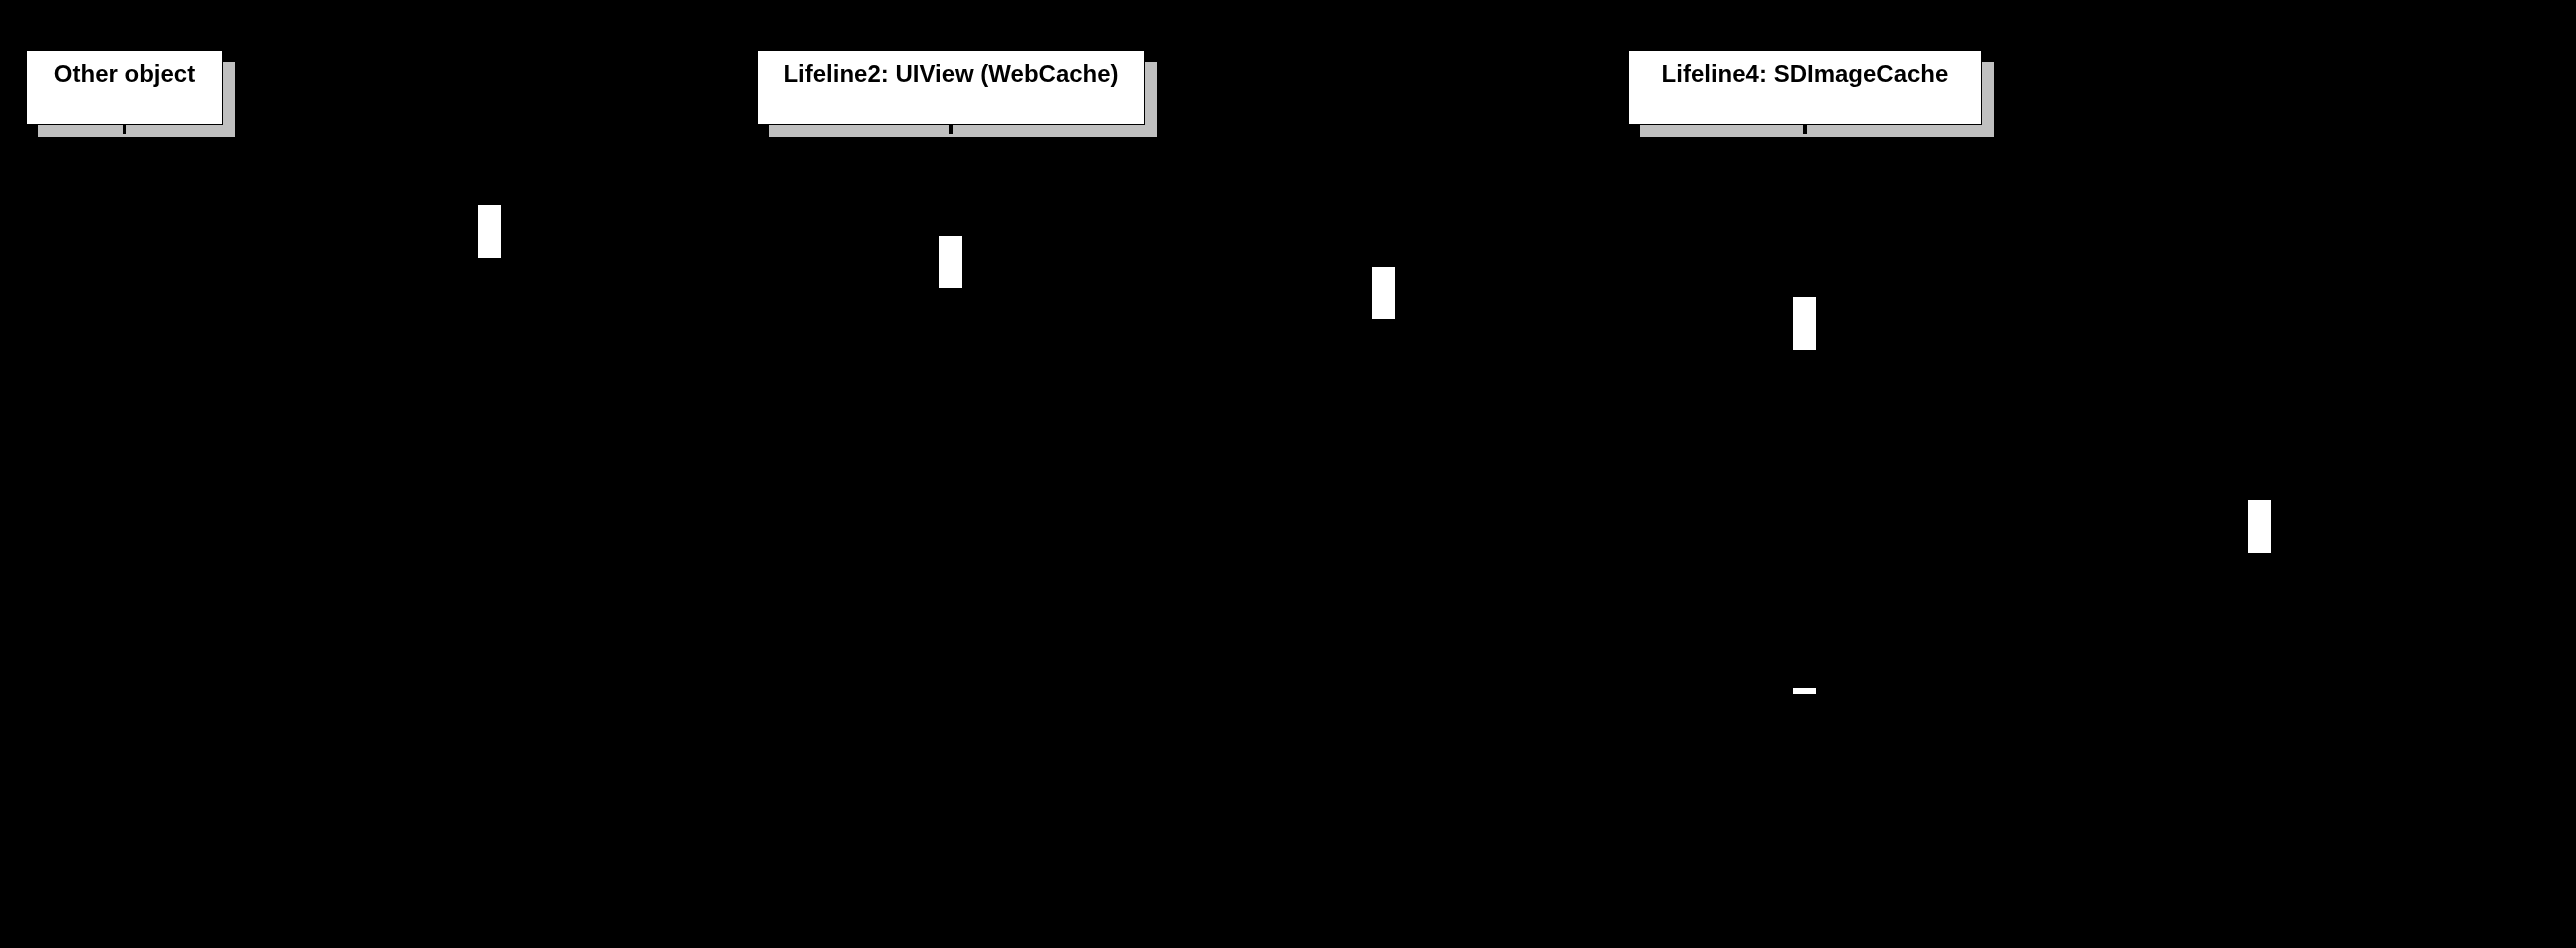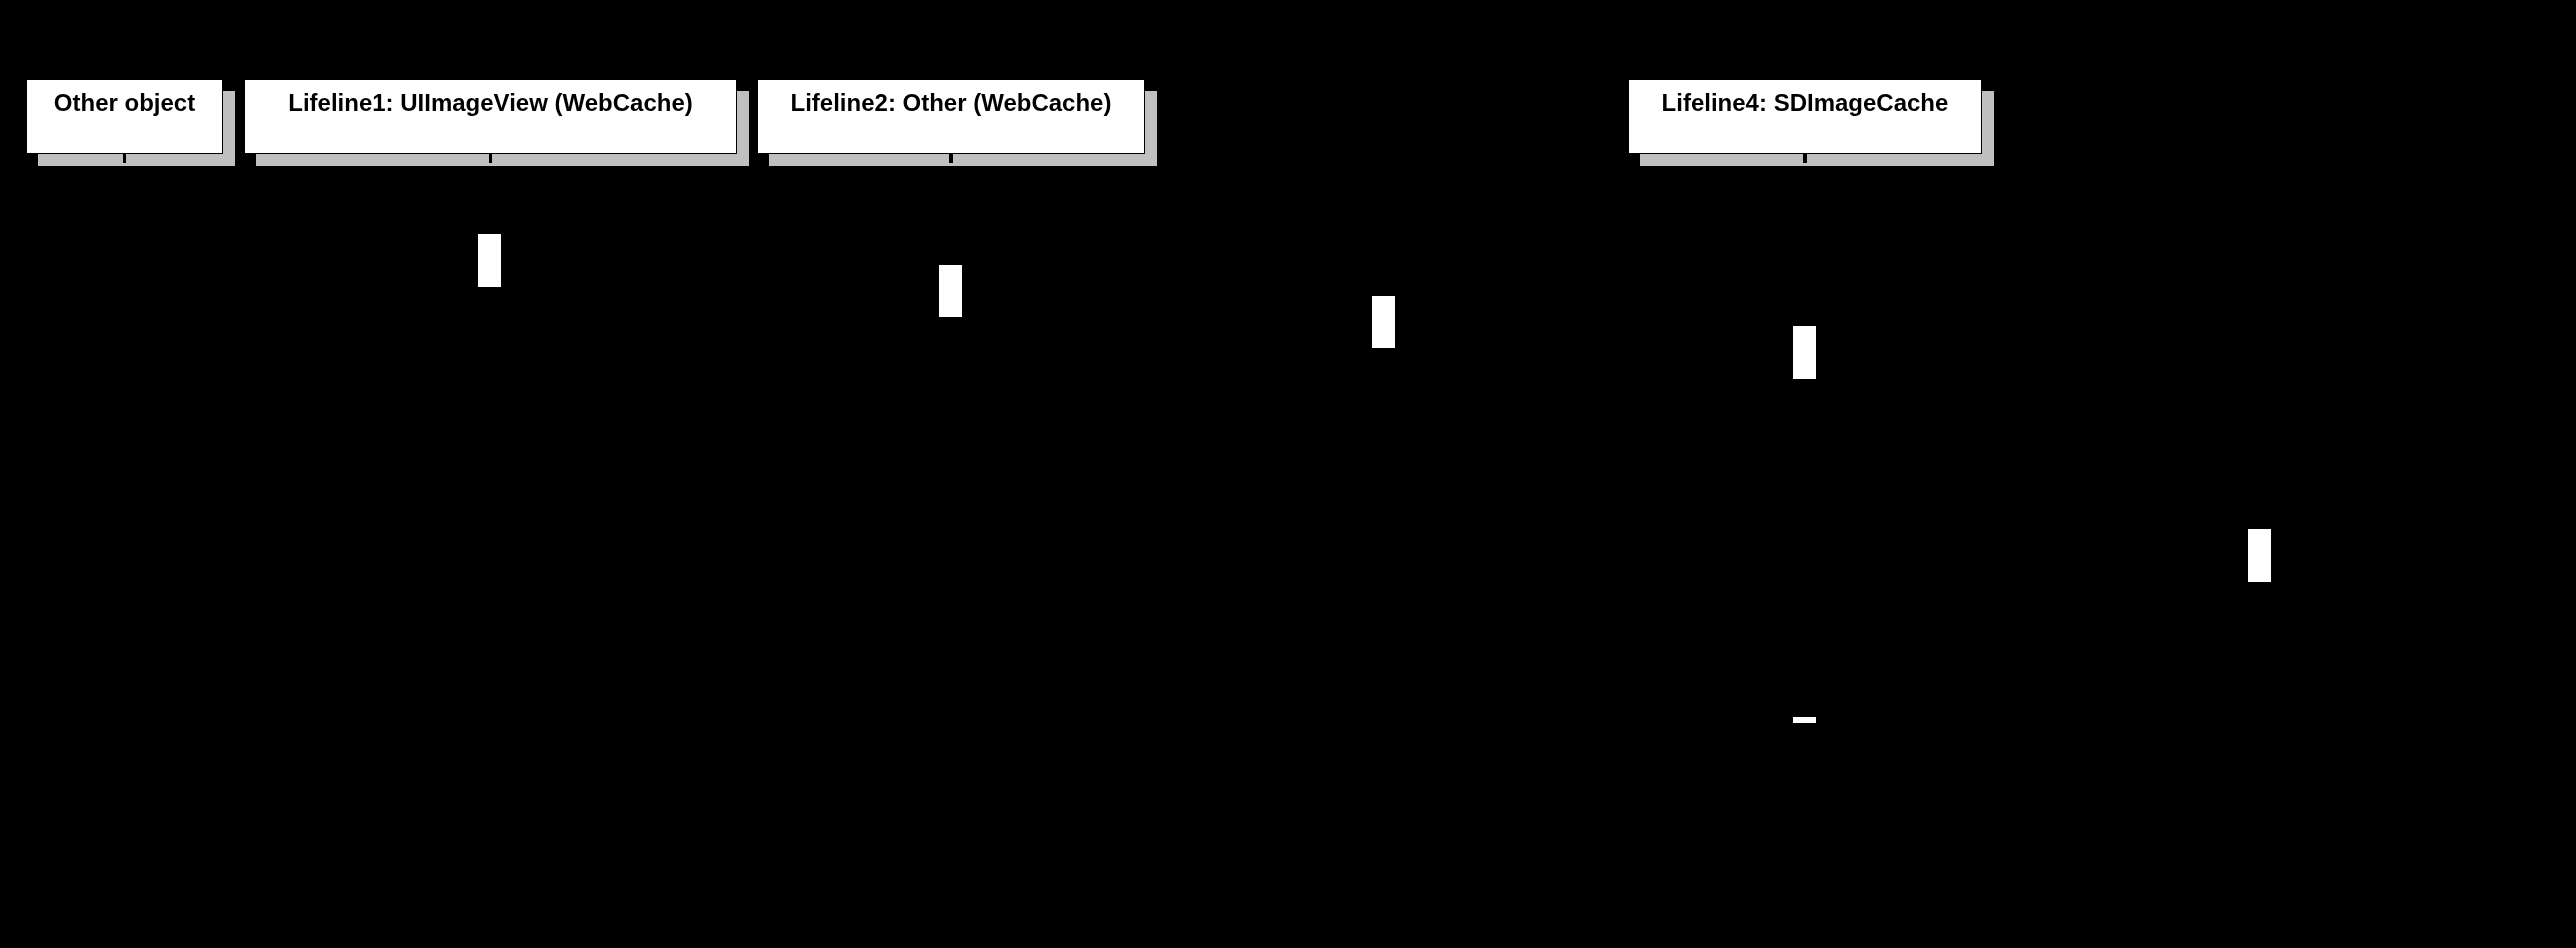--- a/index.html
+++ b/index.html
@@ -12,21 +12,20 @@
   }
   * { margin: 0; padding: 0; box-sizing: border-box; }
   html, body { background: var(--bg); }
   .canvas {
     position: relative;
     width: 2576px;
     height: 694px;
     background: var(--bg);
     overflow: hidden;
     font-family: "Liberation Sans", "DejaVu Sans", sans-serif;
-    margin-top: 29px;
   }
   .lifeline-head {
     position: absolute;
     top: 50px;
     height: 75px;
   }
   .lifeline-head .shadow {
     position: absolute;
     left: 11.7px;
     top: 11.7px;
@@ -78,32 +77,25 @@
 <div class="canvas">
 
   <div class="lifeline-head" style="left:26px;width:197px">
     <div class="shadow"></div>
     <div class="box">
       <span>Other object</span>
     </div>
     <div class="tick"></div>
   </div>
 
-  <div class="lifeline-head" style="left:244px;width:493px">
-    <div class="shadow"></div>
-    <div class="box">
-      <span>Lifeline1: UIImageView (WebCache)</span>
-    </div>
-    <div class="tick"></div>
-  </div>
 
   <div class="lifeline-head" style="left:757px;width:388px">
     <div class="shadow"></div>
     <div class="box">
-      <span>Lifeline2: Other (WebCache)</span>
+      <span>Lifeline2: UIView (WebCache)</span>
     </div>
     <div class="tick"></div>
   </div>
 
 
   <div class="lifeline-head" style="left:1628px;width:354px">
     <div class="shadow"></div>
     <div class="box">
       <span>Lifeline4: SDImageCache</span>
     </div>

